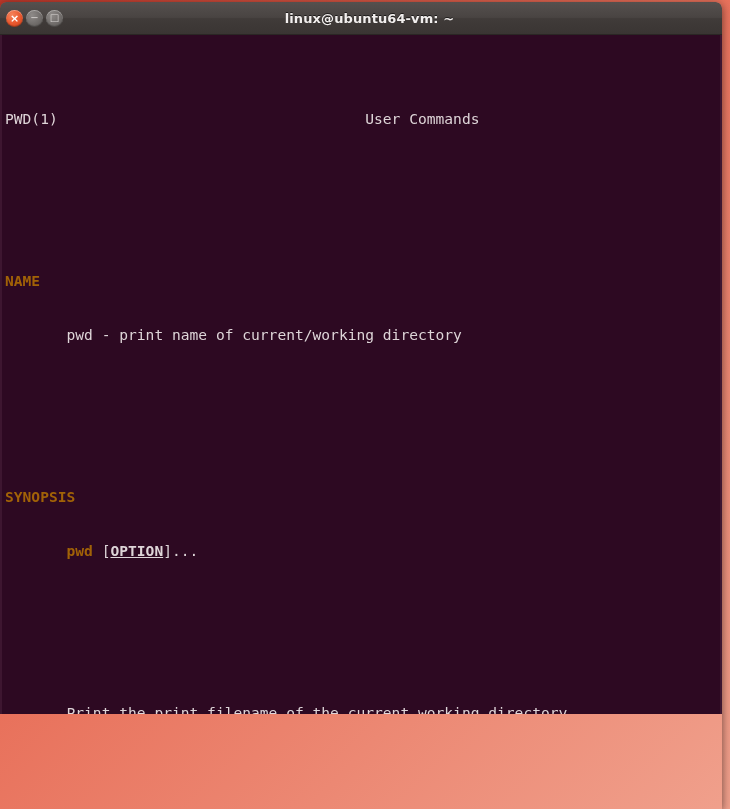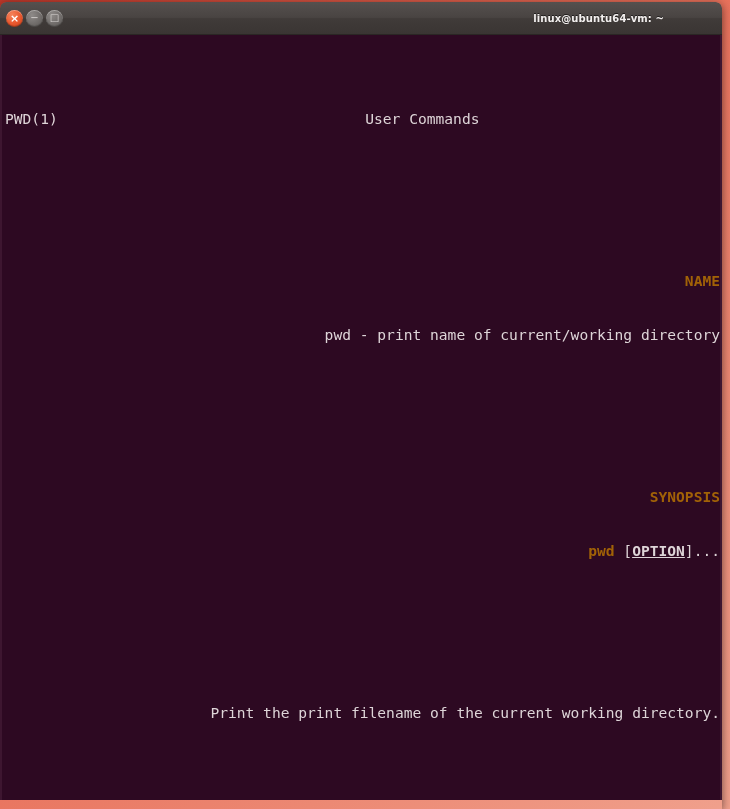--- a/index.html
+++ b/index.html
@@ -69,43 +69,42 @@
     color: #fff;
     font-size: 11px;
     font-weight: bold;
   }
   .wbtn.min, .wbtn.max {
     background: radial-gradient(circle at 35% 30%, #8e8a88 0%, #6e6a68 60%, #5a5653 100%);
     color: #d8d4d2;
   }
   #titletext {
     flex: 1;
-    text-align: right;
+    text-align: center;
     padding-left: 12px;
     color: #f2efee;
     font-family: "DejaVu Sans", "Liberation Sans", sans-serif;
-    font-size: 10px;
+    font-size: 13px;
     font-weight: bold;
     text-shadow: 0 -1px 0 rgba(0,0,0,.6);
     letter-spacing: .1px;
     white-space: nowrap;
     overflow: hidden;
   }
   #titlespacer { width: 58px; }
 
   
   #term {
     position: relative;
-    height: 765px;
+    height: 679px;
     background: #2d0922;
     border-left: 2px solid #3d1630;
     border-right: 2px solid #3d1630;
     box-sizing: border-box;
     overflow: hidden;
-    text-align: right;
   }
   #screen {
     position: absolute;
     left: 3px;
     top: 3px;
     right: 0;
     bottom: 0;
     font-family: "DejaVu Sans Mono", "Liberation Mono", monospace;
     font-size: 14.6px;
     line-height: 18px;

